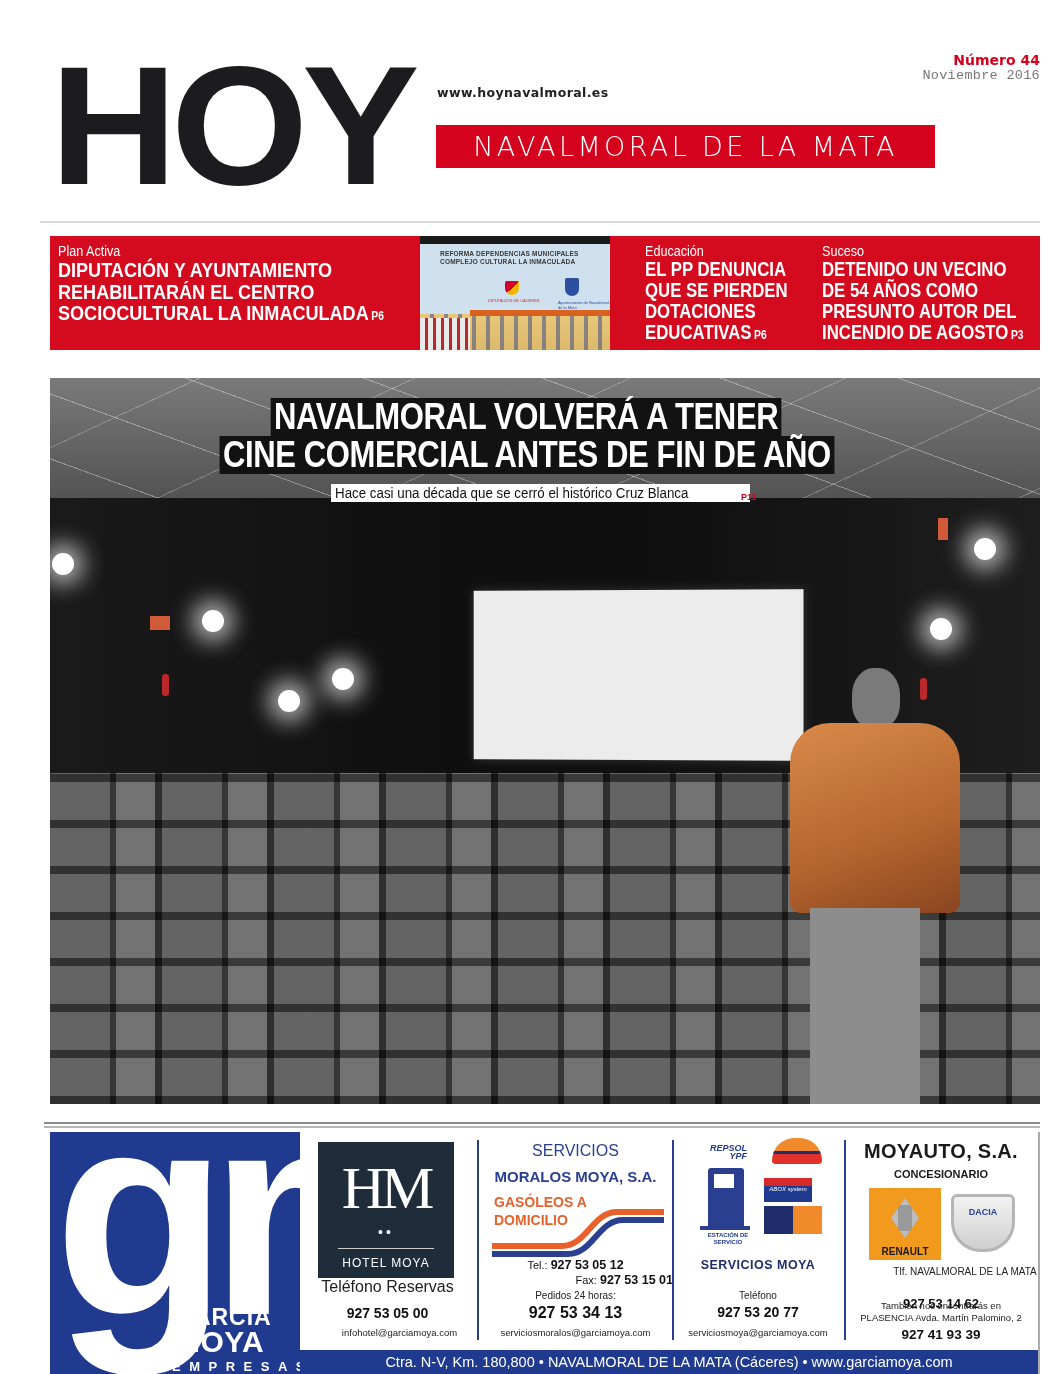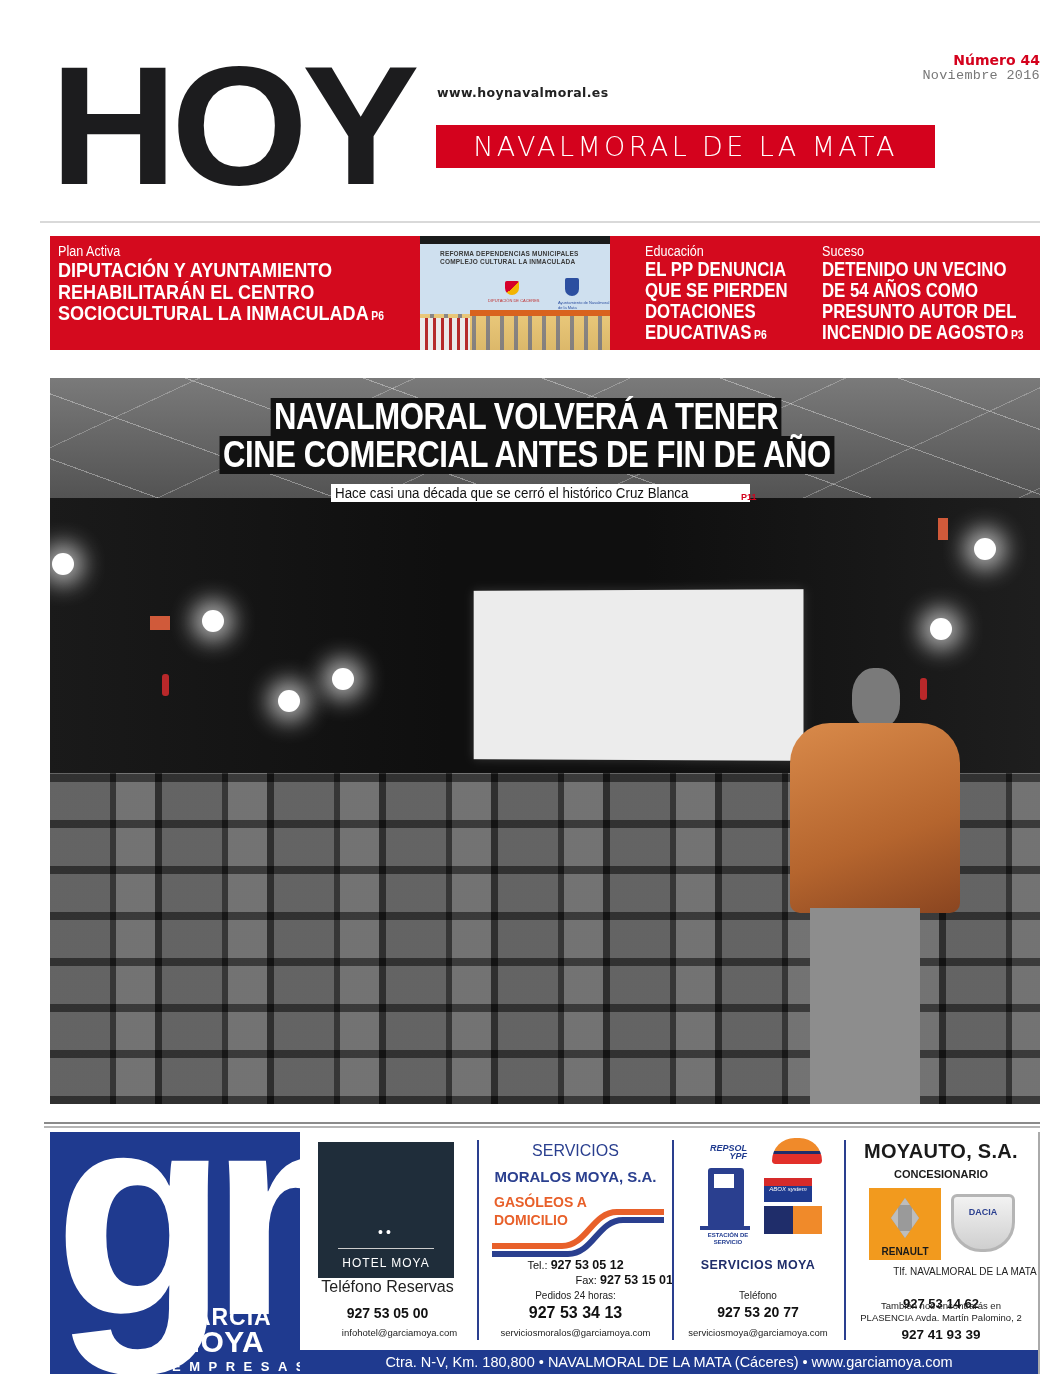--- a/index.html
+++ b/index.html
@@ -243,20 +243,21 @@
 
 <div class="ad-gm">
   <div class="gm-letters">gm</div>
   <div class="gm-name-1">GARCIA</div>
   <div class="gm-name-2">MOYA</div>
   <div class="gm-sub">EMPRESAS</div>
 </div>
 
 <div class="ad-hotel">
   <div class="hm-box">
+    <div class="hm-letters">HM</div>
     <div class="hm-dots">••</div>
     <div class="hm-line"></div>
     <div class="hm-name">HOTEL MOYA</div>
   </div>
   <div class="label">Teléfono Reservas</div>
   <div class="phone">927 53 05 00</div>
   <div class="email">infohotel@garciamoya.com</div>
 </div>
 
 <div class="vsep" style="left:477px;top:1140px;height:200px;"></div>

